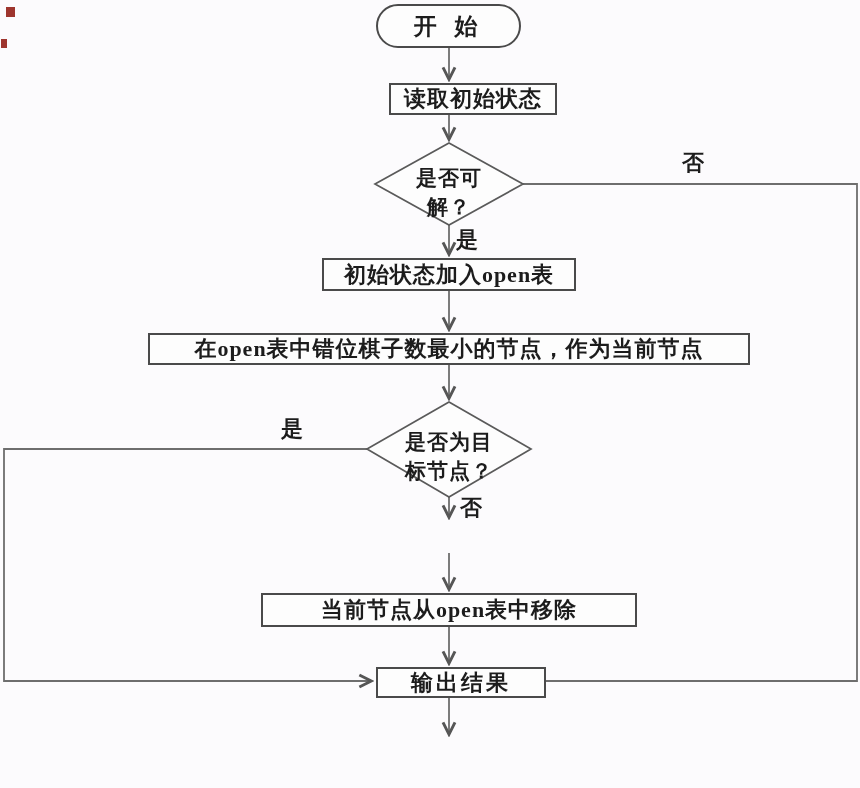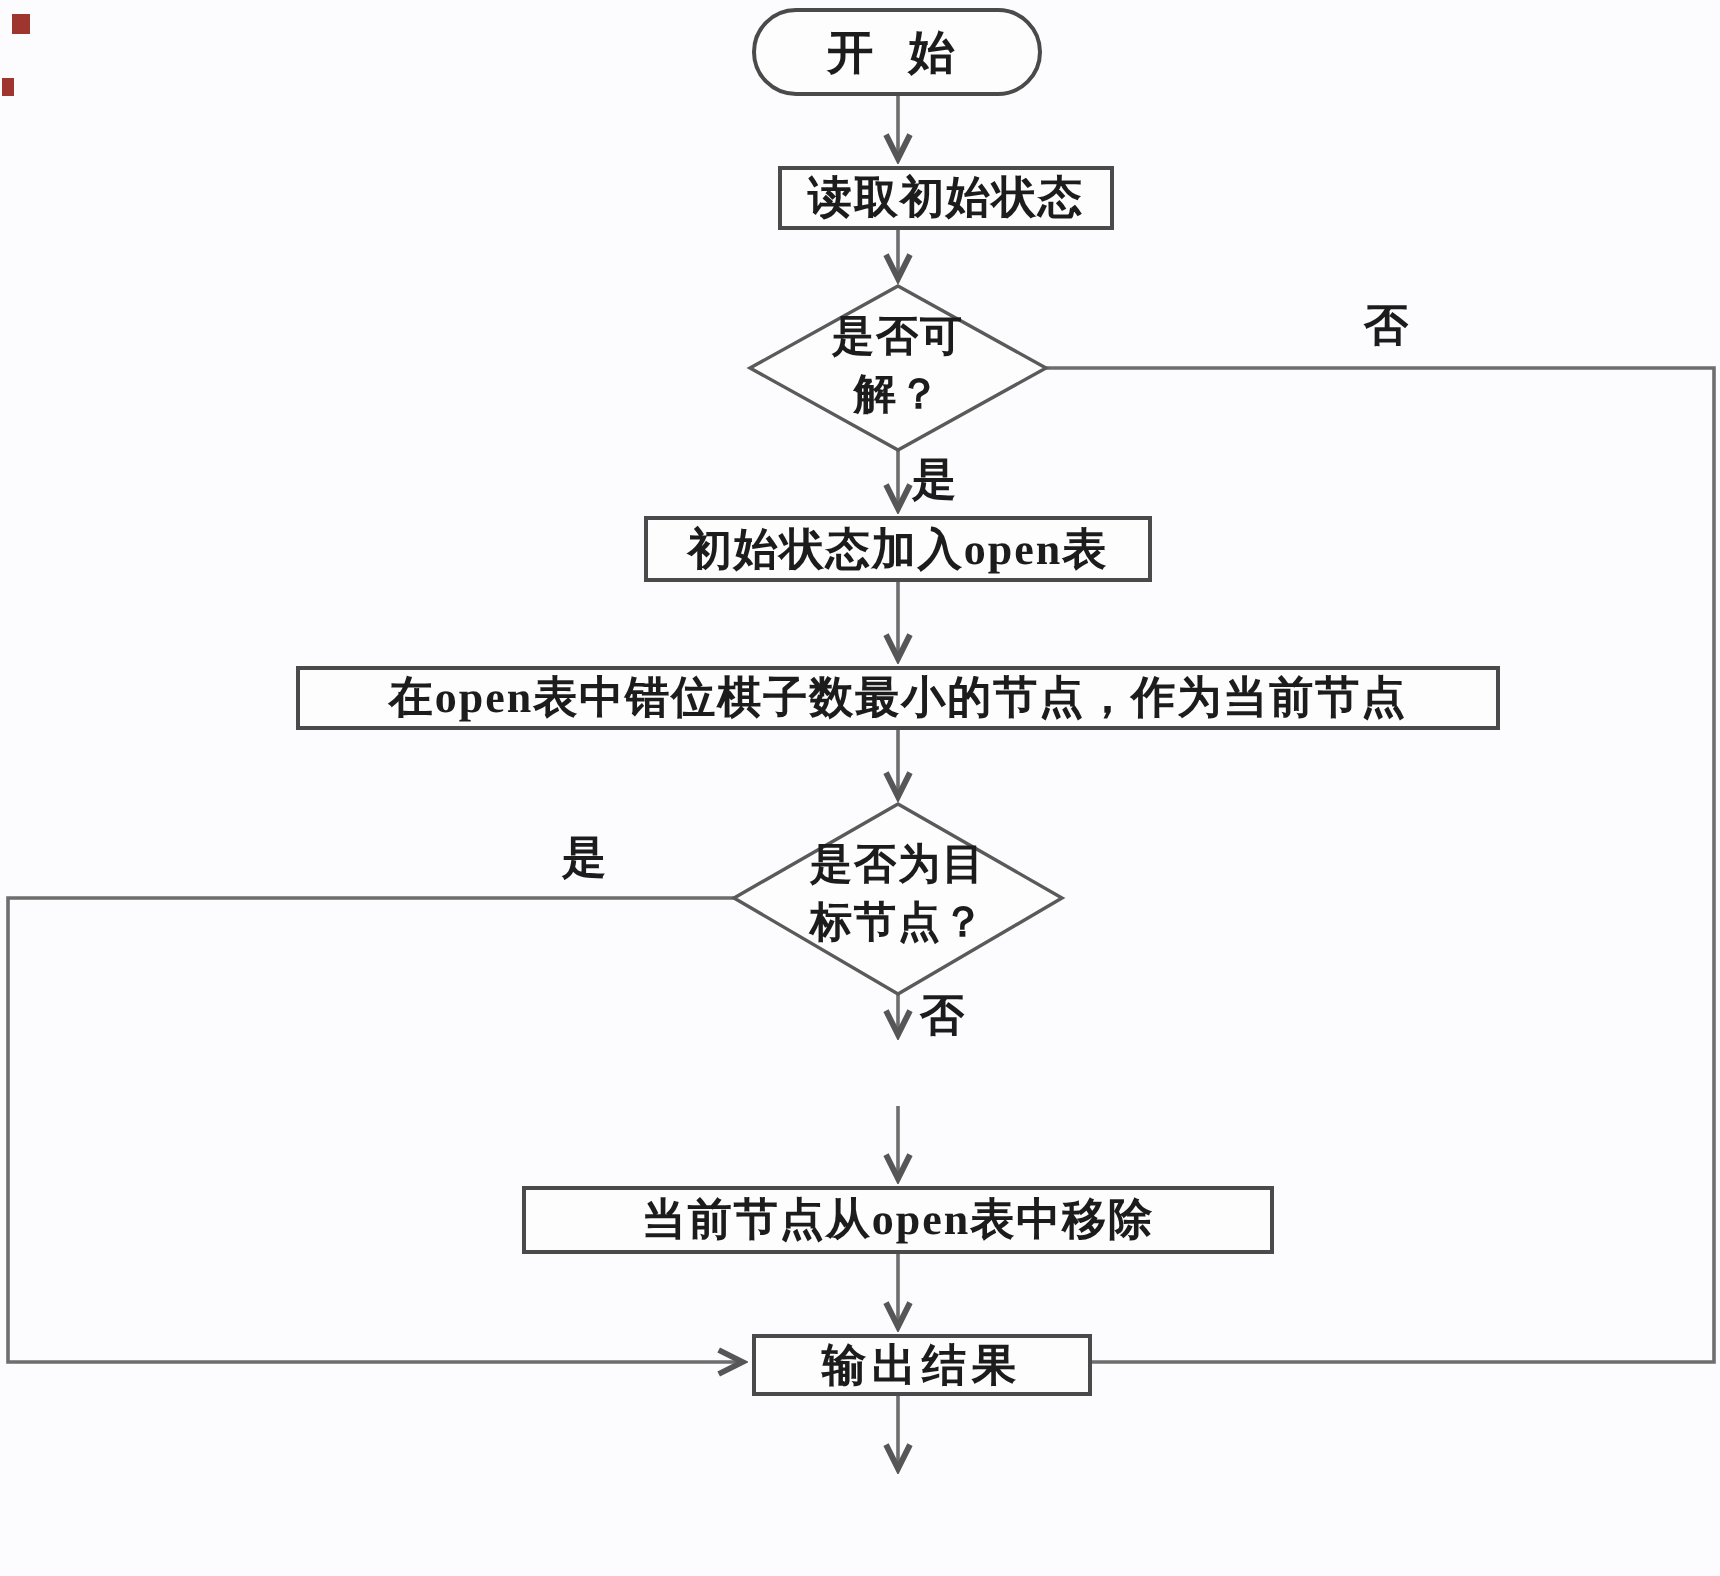--- a/index.html
+++ b/index.html
@@ -28,21 +28,21 @@
   .terminator{
     border-radius:24px;
     border-width:2px;
     font-size:23px;
     letter-spacing:6px;
   }
   .diamond-text{
     position:absolute;
     display:flex;flex-direction:column;align-items:center;justify-content:center;
     font-weight:bold;font-size:21px;line-height:29px;letter-spacing:1px;
-    z-index:3;text-align:center;
+    z-index:3;text-align:center;margin-top:10px;
   }
   .edge-label{
     position:absolute;
     font-weight:bold;font-size:22px;
     z-index:3;
   }
   .artifact{
     position:absolute;z-index:4;
     background:#9e352e;
   }

